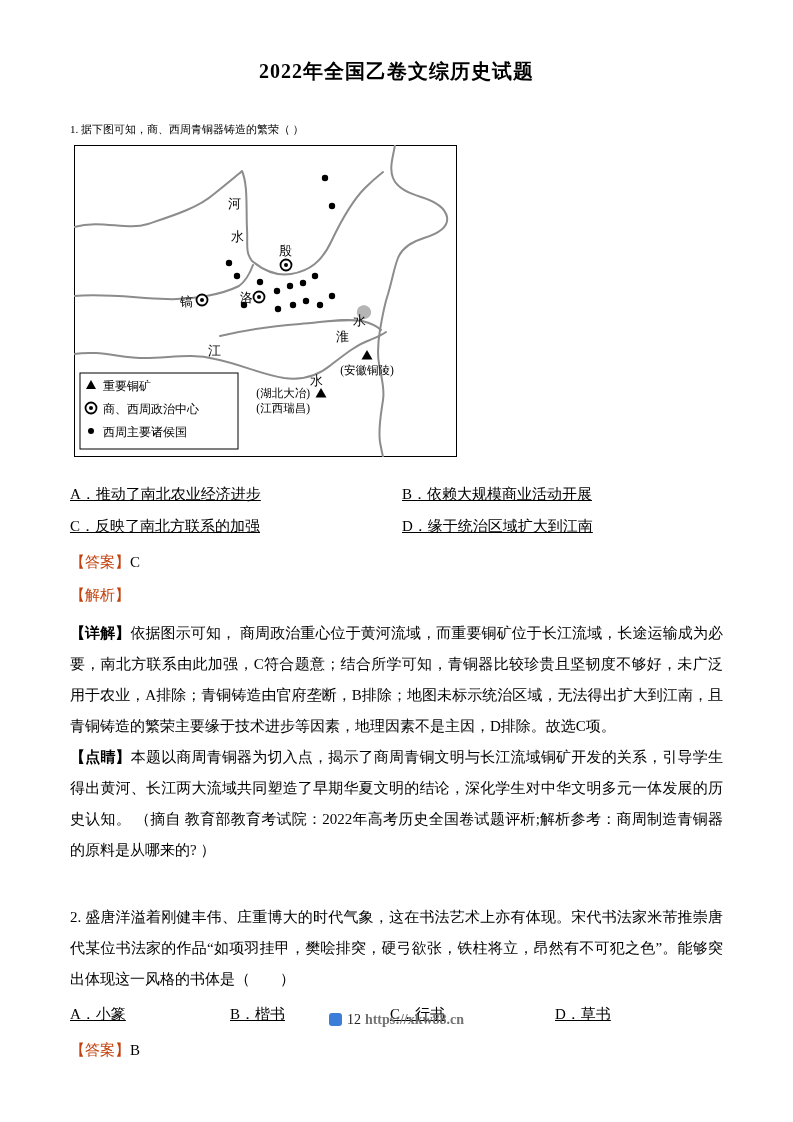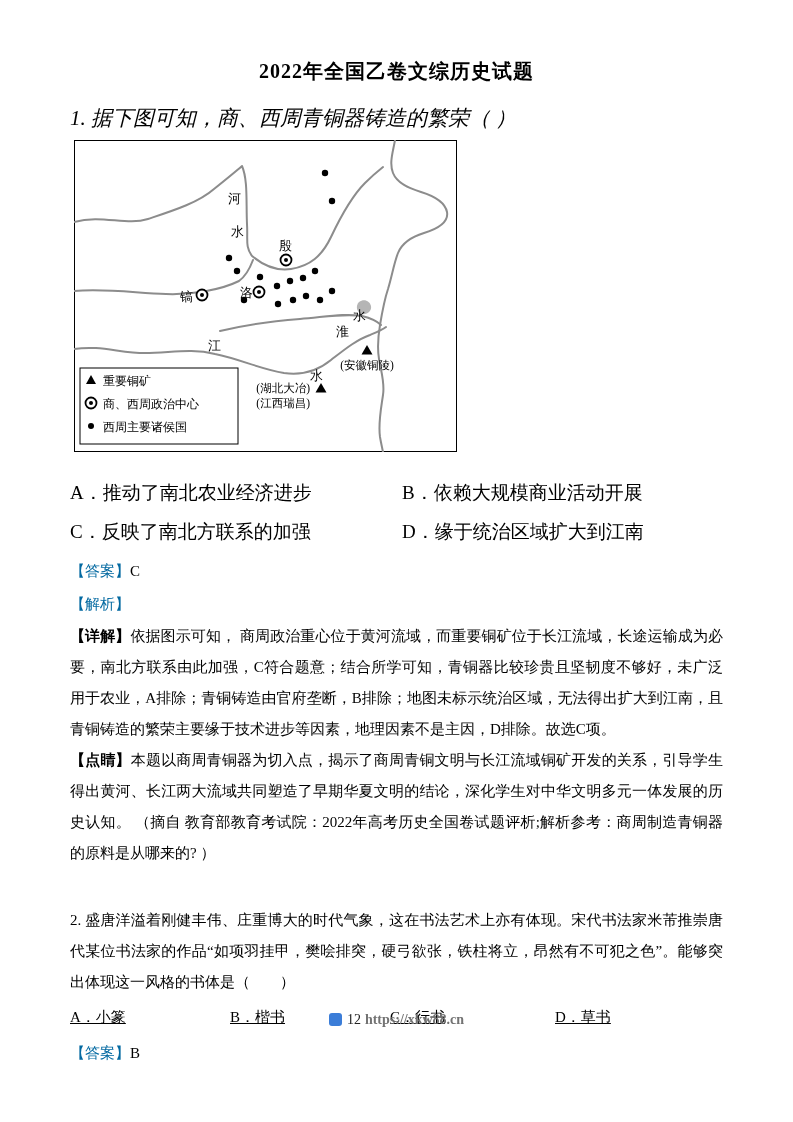--- a/index.html
+++ b/index.html
@@ -5,31 +5,31 @@
   * { margin:0; padding:0; box-sizing:border-box; }
   html,body { background:#ffffff; }
   .page {
     width:793px; height:1070px; margin:0 auto; position:relative;
     background:#ffffff; color:#000;
     font-family:"Liberation Serif","DejaVu Serif",serif;
     overflow:hidden;
   }
   .content { padding:0 70px; }
   .title { padding-top:58px; text-align:center; font-size:20px; font-weight:700; letter-spacing:1px; }
-  .stem { font-size:21px; margin-top:19px;font-style:italic; }
+  .stem { font-size:11px; margin-top:37px; }
   .figure { margin-top:8px; margin-left:4px; width:383px; }
   .figure svg { display:block; }
   .figure text { font-family:"Liberation Serif","DejaVu Serif",serif; fill:#000; }
-  .opts2 { display:grid; grid-template-columns:332px 1fr; row-gap:13px; font-size:19px; margin-top:28px; }
+  .opts2 { display:grid; grid-template-columns:332px 1fr; row-gap:13px; font-size:15px; margin-top:28px;text-decoration:underline; }
   .ans { font-size:15px; line-height:33px; }
   .ans.first { margin-top:10px; }
-  .blue { color:#0369a1; }
+  .blue { color:#c2410c; }
   .bold { font-weight:700; }
   .para { font-size:15px; line-height:31px; text-align:justify; }
-  .detail { }
+  .detail { margin-top:6px; }
   .q2stem { margin-top:36px; }
   .opts4 { display:grid; grid-template-columns:160px 160px 165px 1fr; font-size:15px; margin-top:10px;text-decoration:underline; }
   .ansline2 { margin-top:10px; }
   .footer { position:absolute; left:0; right:0; bottom:42px; text-align:center; font-size:14px; color:#222; }
   .footer-icon { display:inline-block; width:13px; height:13px; border-radius:3px; background:#3b7dd8; vertical-align:-2px; margin-right:5px; }
   .footer-url { color:#737373; text-decoration:none;font-weight:bold; }
   .pagenum { margin-right:4px;text-align:center; }
 </style>
 </head>
 <body>

